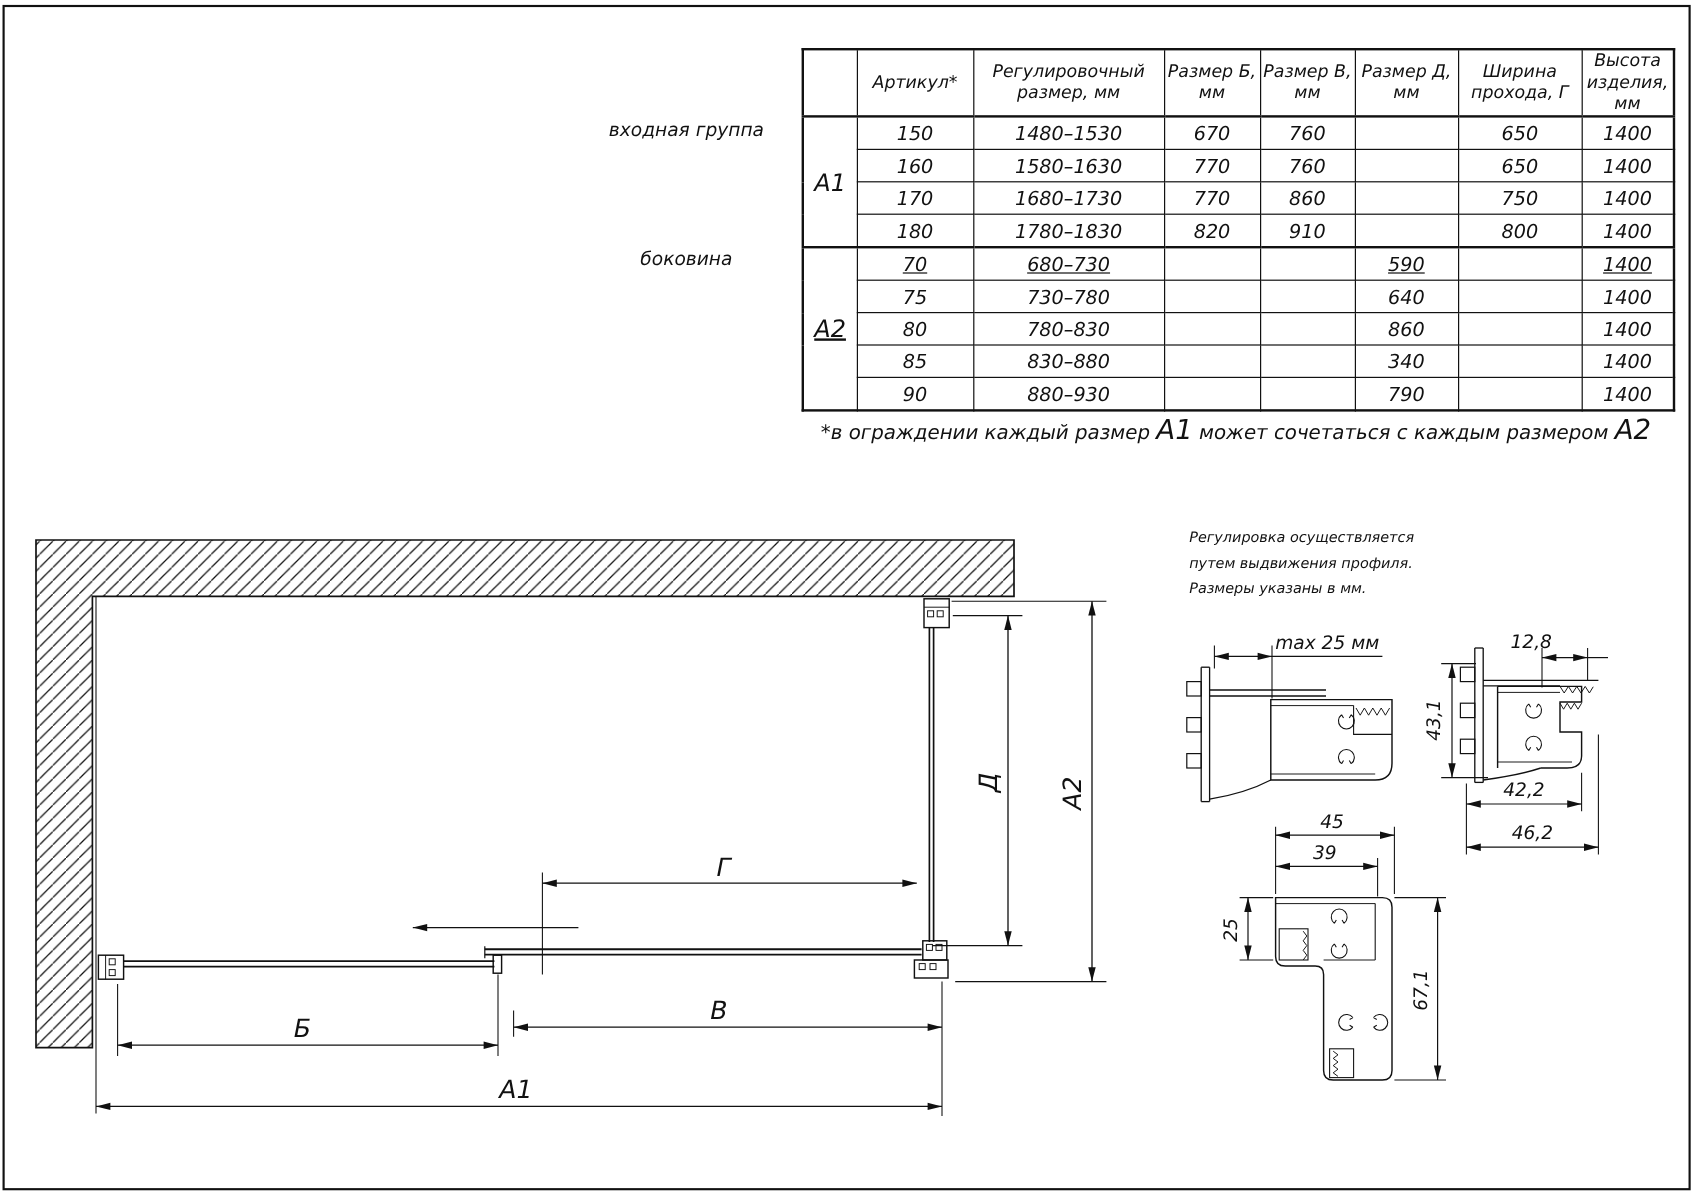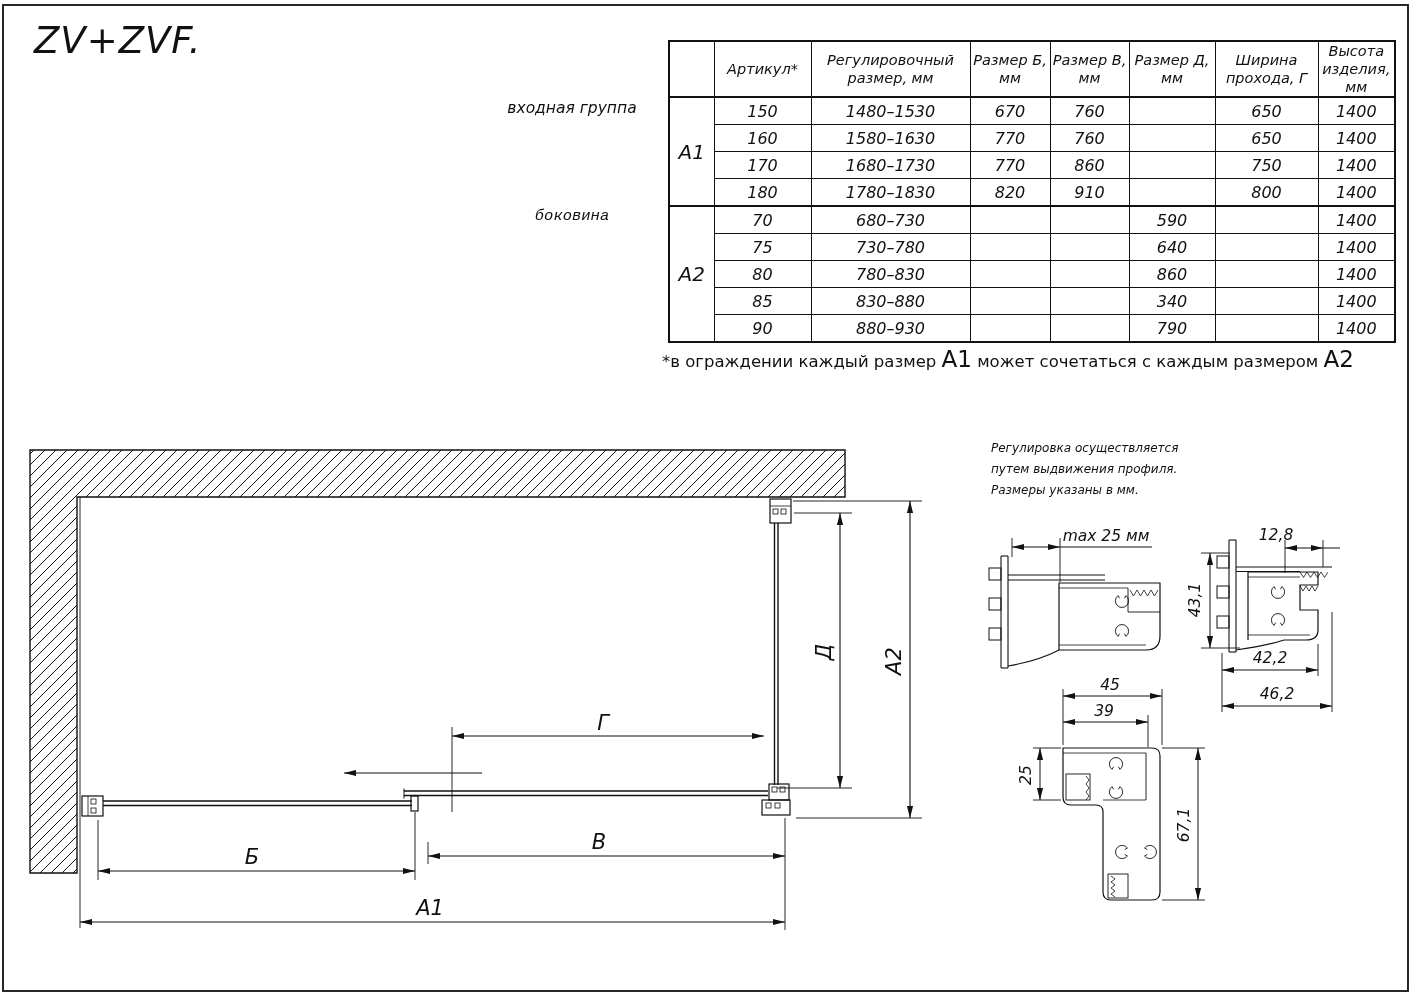--- a/index.html
+++ b/index.html
@@ -9,43 +9,42 @@
   .titleblock .model{font-size:37px;letter-spacing:1px;}
   .titleblock .sub{font-size:24px;margin-top:9px;}
   
   table.spec{position:absolute;left:668px;top:40px;border-collapse:collapse;table-layout:fixed;
              border:2.5px solid #111;}
   table.spec th,table.spec td{border:1.4px solid #111;font-style:italic;text-align:center;
              vertical-align:middle;padding:0 2px;overflow:hidden;}
   table.spec th{height:54px;font-size:14.5px;font-weight:normal;line-height:1.25;}
   table.spec td{height:26px;font-size:16px;}
   table.spec thead th{border-bottom:2.5px solid #111;}
-  table.spec tr.a2-start td{border-top:2.5px solid #111;}
+  table.spec tr.a2-start td{border-top:2.5px solid #111;text-decoration:underline;}
   table.spec td.gc{font-size:20px;}
   .rowlabel{position:absolute;width:180px;text-align:center;font-style:italic;font-size:15.5px;}
-  .footnote{position:absolute;left:648px;top:346px;width:720px;text-align:center;
-            font-size:16.5px;white-space:nowrap;}
+  .footnote{position:absolute;left:670px;top:346px;width:720px;text-align:center;
+            font-style:italic;font-size:16.5px;white-space:nowrap;}
   .footnote .big{font-size:23px;}
   .note{position:absolute;left:991px;top:438px;font-style:italic;font-size:12px;line-height:21px;}
   
   svg.draw{position:absolute;left:0;top:0;}
   svg.draw text{font-family:"DejaVu Sans",sans-serif;font-style:italic;fill:#111;}
   .ln{stroke:#111;fill:none;}
 </style>
 </head>
 <body>
 
 <div class="sheet">
 
   <div class="titleblock">
-    <div class="model">ZV+ZVF.</div>
   </div>
 
   <div class="rowlabel" style="left:482px;top:99px;">входная группа</div>
-  <div class="rowlabel" style="left:482px;top:207px;font-family:Liberation Mono, monospace;">боковина</div>
+  <div class="rowlabel" style="left:482px;top:207px;">боковина</div>
 
   <table class="spec">
     <colgroup>
       <col style="width:45px">
         <col style="width:97px">
         <col style="width:159px">
         <col style="width:80px">
       <col style="width:79px">
         <col style="width:86px">
         <col style="width:103px">

